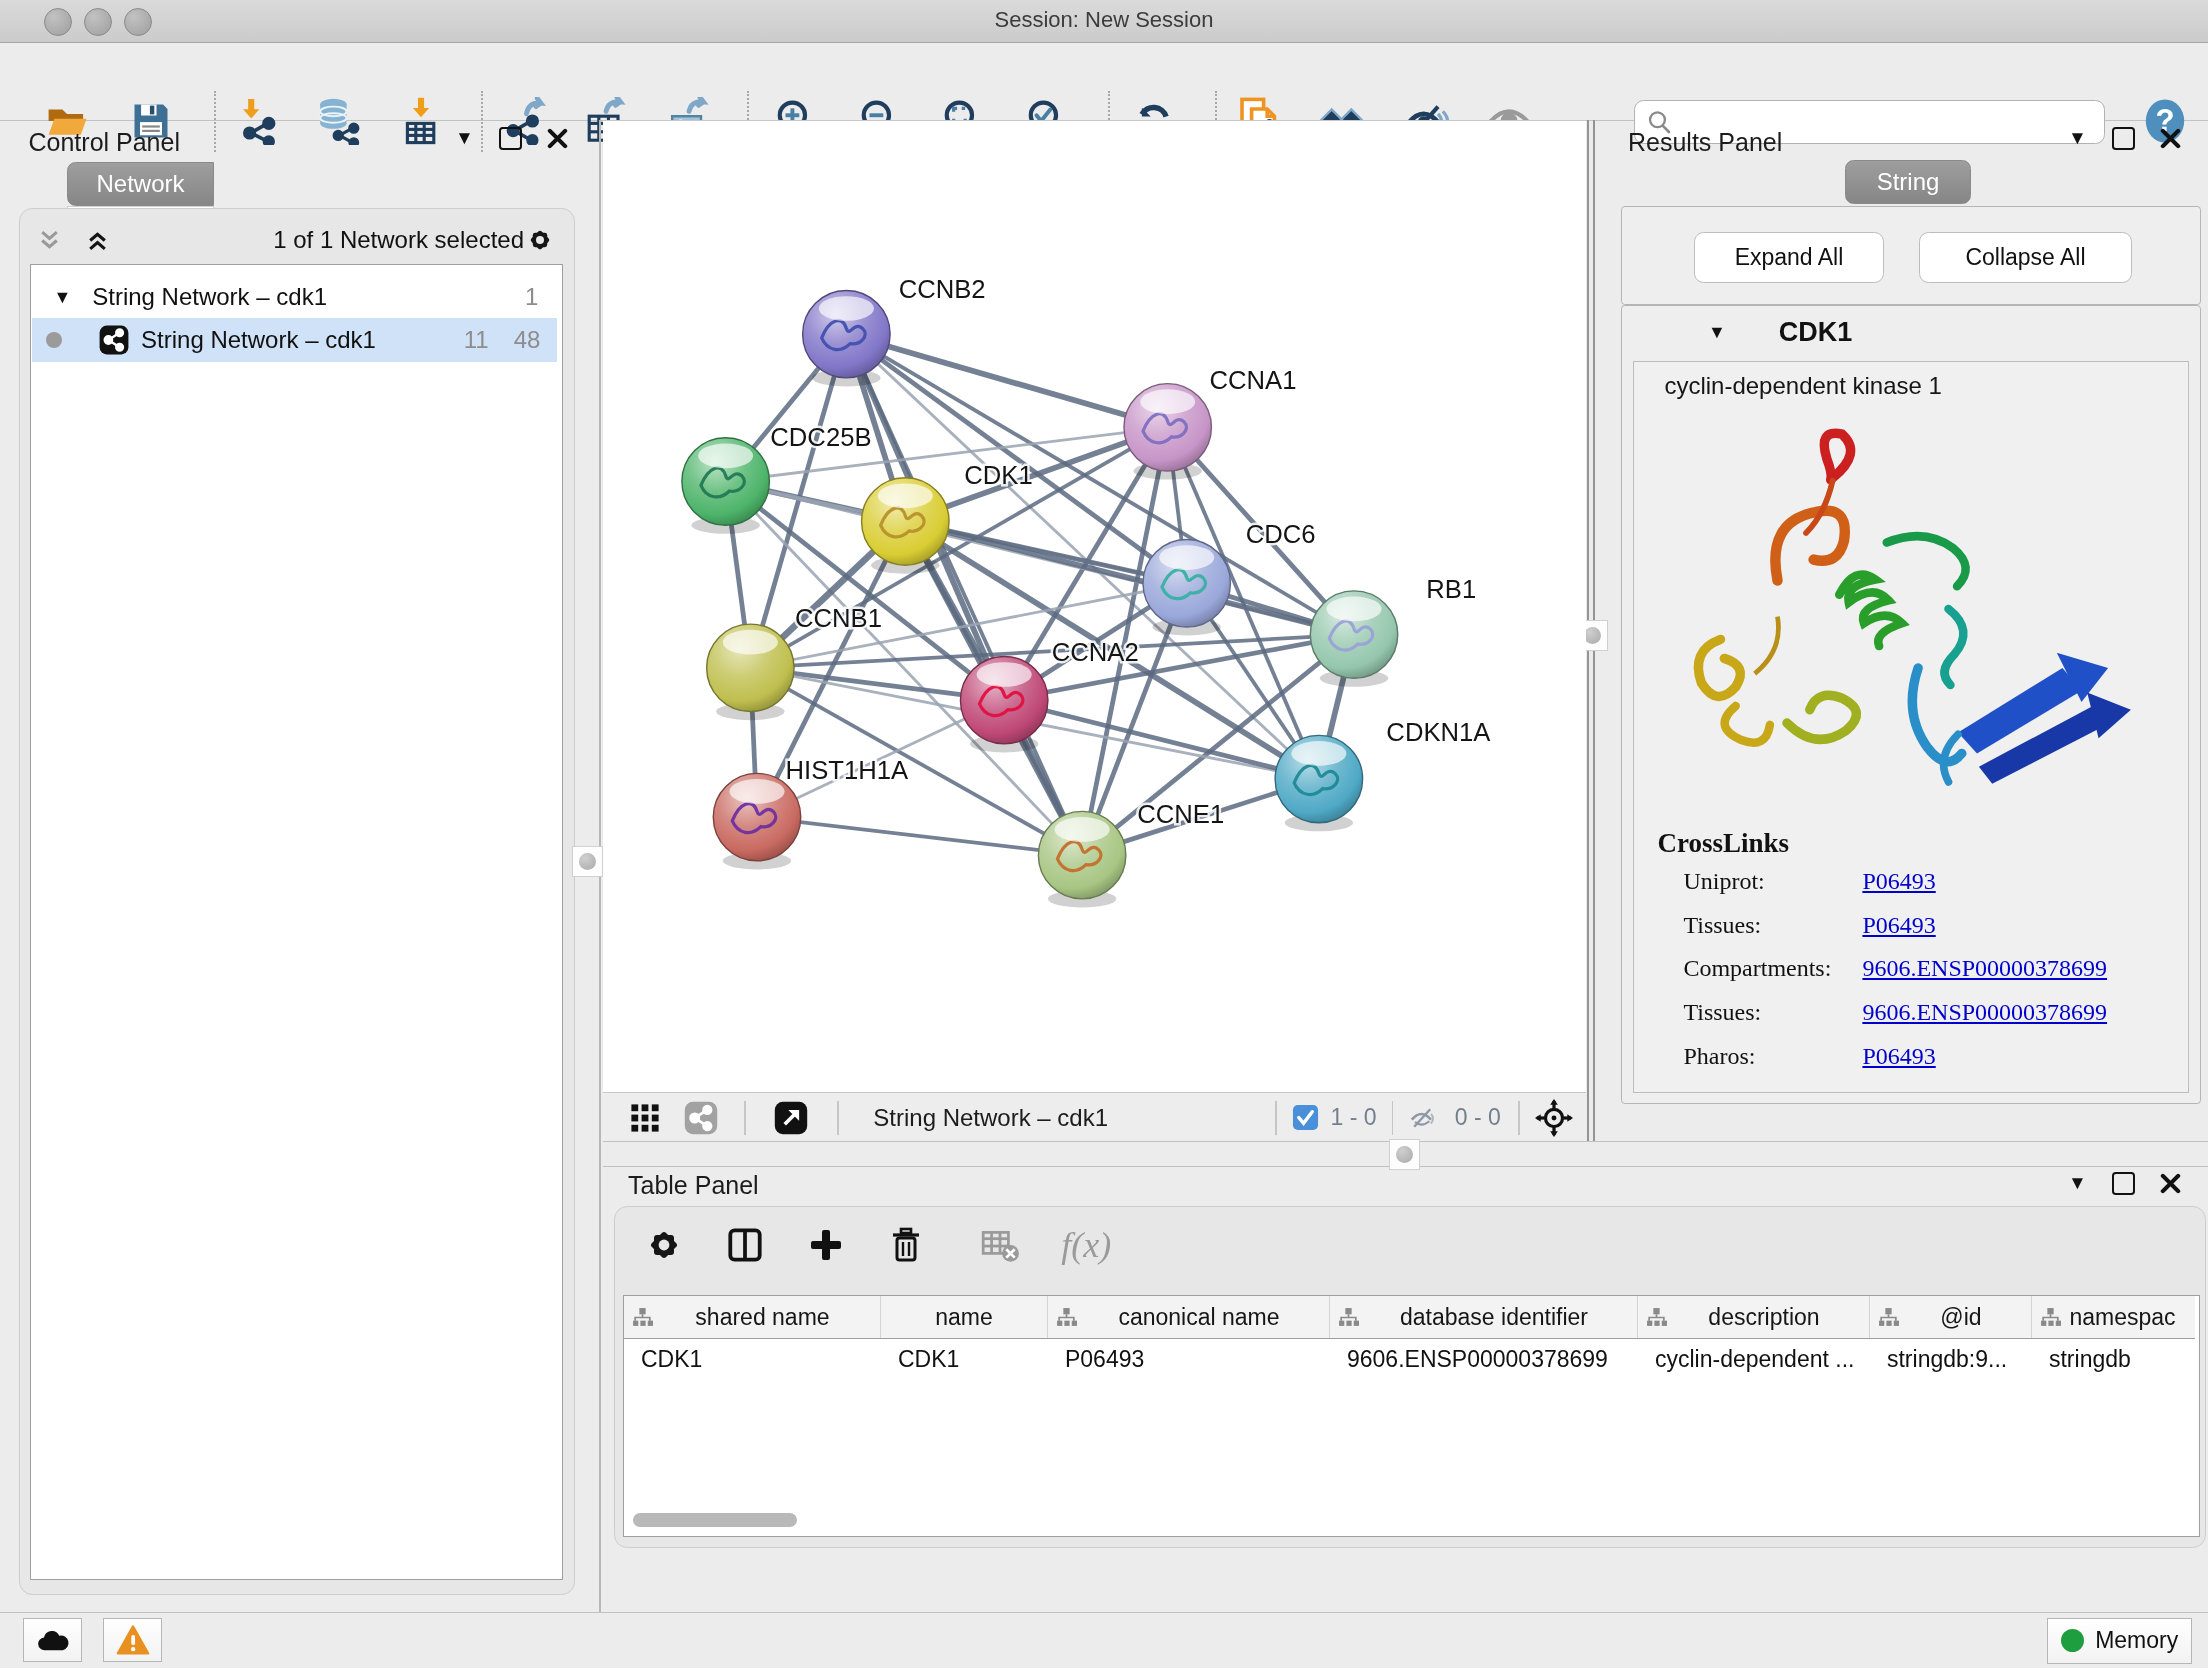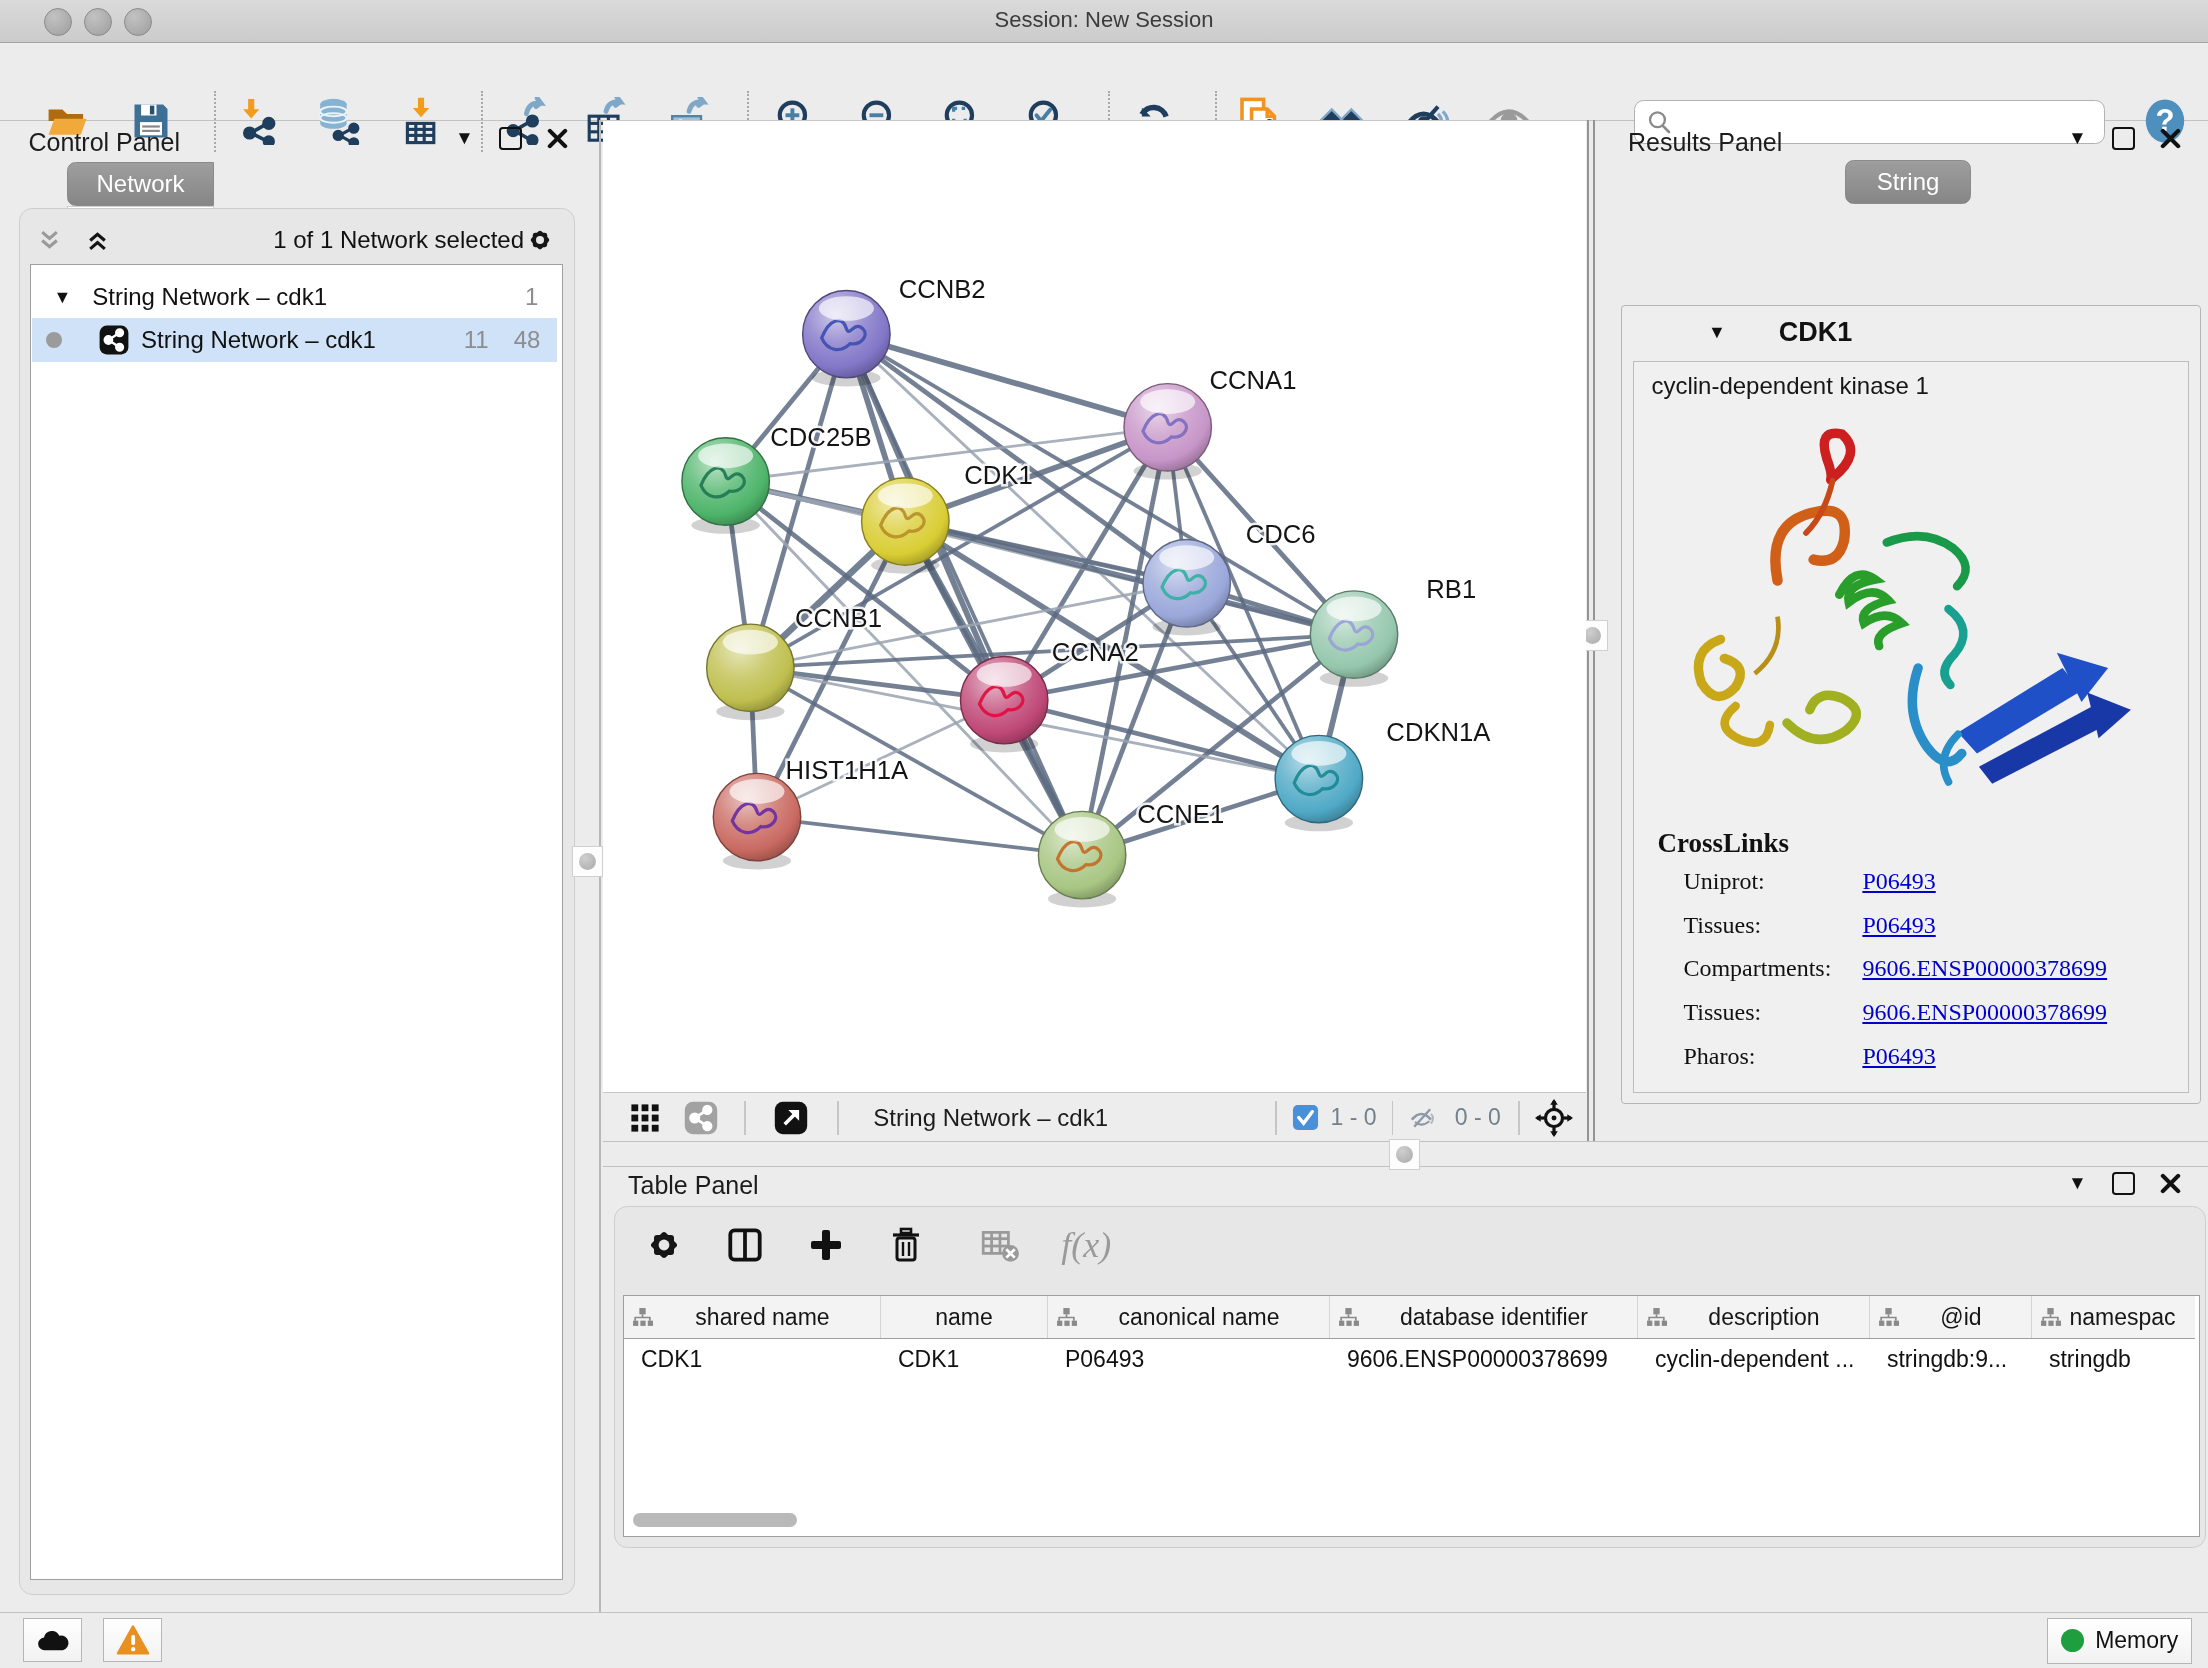--- a/index.html
+++ b/index.html
@@ -567,27 +567,31 @@
     <div class="abs phead" style="left:32px;top:7.6px">Results Panel</div>
     <div class="pctl" style="left:472px">
       <span class="tri">▼</span>
       <span class="floatbox"></span>
       <svg width="21" height="21" viewBox="0 0 22 22">
           <line x1="3" y1="3" x2="19" y2="19" stroke="#111" stroke-width="4.4" stroke-linecap="round"></line>
           <line x1="19" y1="3" x2="3" y2="19" stroke="#111" stroke-width="4.4" stroke-linecap="round"></line>
         </svg>
     </div>
     <div class="tab sel abs" style="left:249px;top:40px;border-radius:8.6px;width:74px">String</div>
+    <div class="graypanel abs" style="left:25px;top:86px;width:578px;height:97px;border-radius:3.8px;background:#eeeeee;border-color:#b5b5b5">
+      <div class="btn abs" style="left:72px;top:25px;width:188px;height:49px">Expand All</div>
+      <div class="btn abs" style="left:297px;top:25px;width:211px;height:49px">Collapse All</div>
+    </div>
     <div class="graypanel abs" style="left:25px;top:185px;width:578px;height:797px;border-radius:3.8px;background:#eeeeee;border-color:#b5b5b5">
       <div class="abs" style="left:0;top:0;width:100%;height:53px;display:flex;align-items:center">
         <span class="tri" style="margin-left:86px;font-size:18px">▼</span>
         <span style="margin-left:53px;font-size:27px;font-weight:bold;color:#111">CDK1</span>
       </div>
       <div class="abs" style="left:11.4px;top:55px;width:554px;height:730px;background:#f0f0f0;border:1.4px solid #bdbdbd">
-        <div class="abs" style="left:17px;top:9.5px;font-size:24px;color:#161616">cyclin-dependent kinase 1</div>
+        <div class="abs" style="left:30px;top:9.5px;font-size:24px;color:#161616">cyclin-dependent kinase 1</div>
         <svg class="abs" style="left:28.5px;top:57px" width="476" height="399" viewBox="0 0 500 420">
           <path d="M178 62 q32 -26 10 -46 q-26 -6 -16 26 q6 16 4 22" fill="none" stroke="#cc2020" stroke-width="10" stroke-linecap="round"></path>
           <path d="M120 170 q-12 -62 40 -72 q36 -8 30 30 q-6 26 -32 20" fill="none" stroke="#d06018" stroke-width="11" stroke-linecap="round"></path>
           <path d="M150 120 q20 -20 28 -55" fill="none" stroke="#c84818" stroke-width="6" stroke-linecap="round"></path>
           <path d="M60 232 q-32 12 -20 46 q16 26 36 4 q14 -22 -12 -30" fill="none" stroke="#c8a818" stroke-width="10" stroke-linecap="round"></path>
           <path d="M76 302 q-26 22 6 36 q26 10 30 -16" fill="none" stroke="#c8a818" stroke-width="9" stroke-linecap="round"></path>
           <path d="M96 268 q30 -24 24 -60" fill="none" stroke="#b89018" stroke-width="5"></path>
           <path d="M130 320 q30 30 62 8 q24 -20 -4 -34 q-26 -10 -34 12" fill="none" stroke="#a0b020" stroke-width="10" stroke-linecap="round"></path>
           <path d="M185 185 q16 -32 38 -16 q-32 6 -28 24 q26 -20 42 -2 q-32 8 -26 24 q24 -16 40 0 q-30 10 -24 24" fill="none" stroke="#2a9e2a" stroke-width="9" stroke-linecap="round"></path>
           <path d="M235 130 q40 -16 70 6 q24 20 4 40" fill="none" stroke="#189a48" stroke-width="9" stroke-linecap="round"></path>

